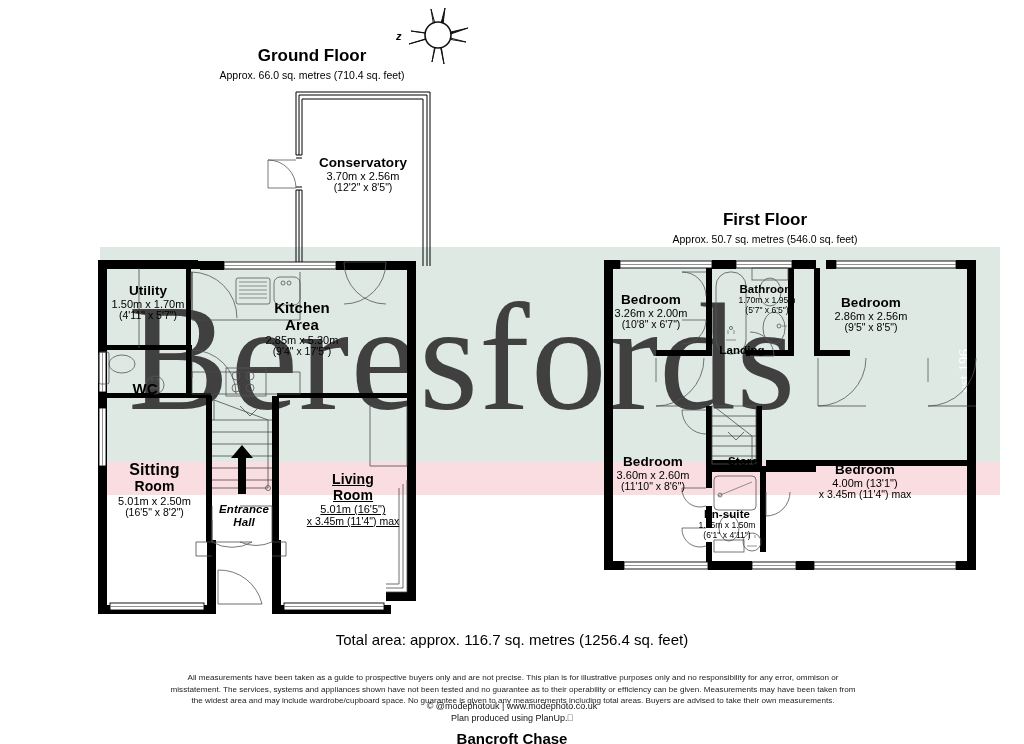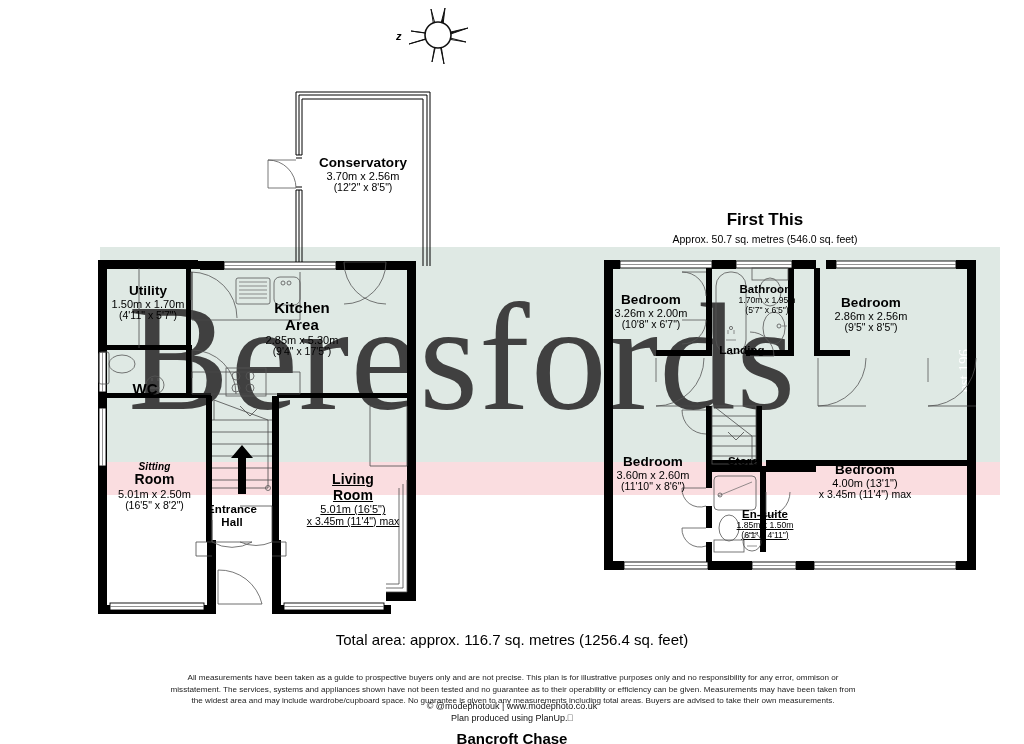--- a/index.html
+++ b/index.html
@@ -94,23 +94,27 @@
       <path d="M40 33 L68 40 L44 36 Z" fill="#fff" stroke="#111" stroke-width="1"></path>
       <path d="M40 33 L46 62 L42 37 Z" fill="#111" stroke="#111" stroke-width="1"></path>
       <path d="M40 33 L34 60 L38 37 Z" fill="#fff" stroke="#111" stroke-width="1"></path>
       <path d="M40 33 L11 42 L36 35 Z" fill="#111" stroke="#111" stroke-width="1"></path>
       <path d="M40 33 L13 29 L36 32 Z" fill="#fff" stroke="#111" stroke-width="1"></path>
       <circle cx="40" cy="33" r="13" fill="#fff" stroke="#111" stroke-width="1.6"></circle>
     </svg>
   </div>
   <div class="abs" style="left:396px;top:30px;font-size:11px;font-weight:bold;font-style:italic;">z</div>
 
+  <div class="floor-title" style="left:112px;top:46px;width:400px;">
+    <div class="t">Ground Floor</div>
+    <div class="s">Approx. 66.0 sq. metres (710.4 sq. feet)</div>
+  </div>
 
   <div class="floor-title" style="left:565px;top:210px;width:400px;">
-    <div class="t">First This</div>
+    <div class="t">First Floor</div>
     <div class="s">Approx. 50.7 sq. metres (546.0 sq. feet)</div>
   </div>
 
   <div class="band band-green" style="left:100px;top:247px;width:900px;height:215px;"></div>
   <div class="band band-pink" style="left:100px;top:462px;width:900px;height:33px;"></div>
 
   <div class="watermark" style="left:128px;top:282px;">Beresfords</div>
   <div class="watermark-est" style="left:956px;top:392px;">est 196</div>
 
   <div class="abs" style="left:0;top:0;width:520px;height:640px;">
@@ -281,27 +285,27 @@
   </div>
 
   <div class="lbl" style="left:222px;top:300px;width:160px;">
     <div class="nm" style="font-size:15px;">Kitchen</div>
     <div class="nm" style="font-size:15px;">Area</div>
     <div class="dm">2.85m x 5.30m</div>
     <div class="dm2">(9'4" x 17'5")</div>
   </div>
 
   <div class="lbl" style="left:97px;top:461px;width:115px;">
-    <div class="nm" style="font-size:10px;font-style:italic;">Sitting</div>
+    <div class="nm" style="font-size:16px;">Sitting</div>
     <div class="nm" style="font-size:14px;">Room</div>
     <div class="dm">5.01m x 2.50m</div>
     <div class="dm2">(16'5" x 8'2")</div>
   </div>
 
-  <div class="lbl" style="left:184px;top:503px;width:96px;">
+  <div class="lbl" style="left:196px;top:503px;width:96px;font-style:italic;">
     <div class="nm" style="font-size:11.5px;">Entrance</div>
     <div class="nm" style="font-size:11.5px;">Hall</div>
   </div>
 
   <div class="lbl" style="left:288px;top:472px;width:130px;text-decoration:underline;">
     <div class="nm" style="font-size:14px;">Living</div>
     <div class="nm" style="font-size:14px;">Room</div>
     <div class="dm">5.01m (16'5")</div>
     <div class="dm2">x 3.45m (11'4") max</div>
   </div>
@@ -462,21 +466,21 @@
   <div class="lbl" style="left:714px;top:455px;width:58px;">
     <div class="nm" style="font-size:11.5px;">Store</div>
   </div>
 
   <div class="lbl" style="left:790px;top:462px;width:150px;">
     <div class="nm">Bedroom</div>
     <div class="dm">4.00m (13'1")</div>
     <div class="dm2">x 3.45m (11'4") max</div>
   </div>
 
-  <div class="lbl" style="left:710px;top:508px;width:110px;text-decoration:underline;">
+  <div class="lbl" style="left:672px;top:508px;width:110px;">
     <div class="nm" style="font-size:11.5px;">En-suite</div>
     <div class="dm" style="font-size:8.6px;">1.85m x 1.50m</div>
     <div class="dm2" style="font-size:8.6px;">(6'1" x 4'11")</div>
   </div>
 
   <div class="total-area" style="top:631px;">Total area: approx. 116.7 sq. metres (1256.4 sq. feet)</div>
 
   <div class="disclaimer" style="left:168px;top:652px;width:690px;">All measurements have been taken as a guide to prospective buyers only and are not precise. This plan is for illustrative purposes only and no responsibility for any error, ommison or misstatement. The services, systems and appliances shown have not been tested and no guarantee as to their operability or efficiency can be given. Measurements may have been taken from the widest area and may include wardrobe/cupboard space. No guarantee is given to any measurements including total areas. Buyers are advised to take their own measurements.</div>
 
   <div class="copyline" style="top:700px;">© @modephotouk | www.modephoto.co.uk</div>

